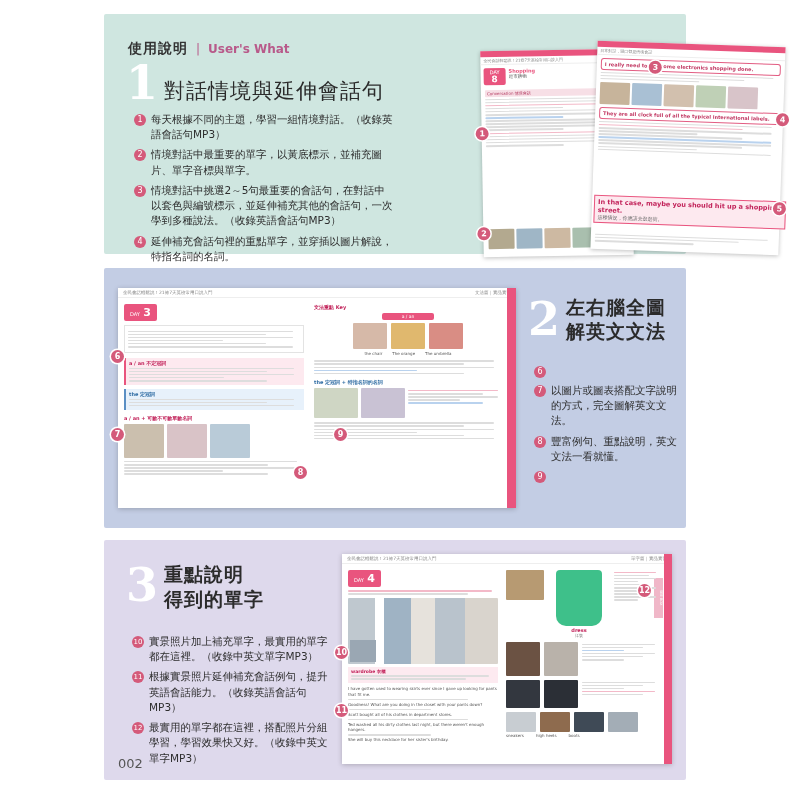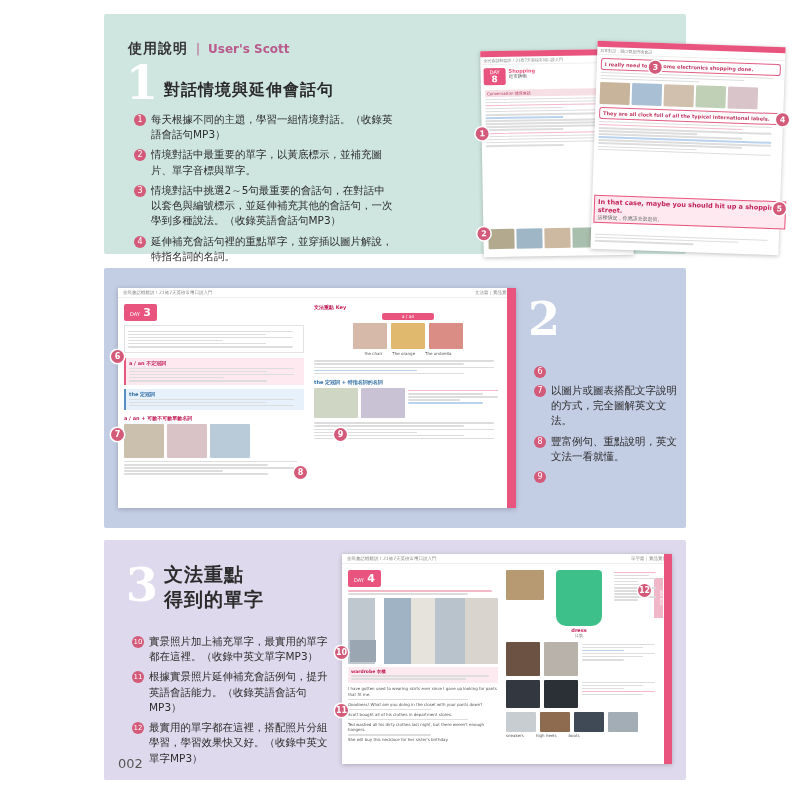--- a/index.html
+++ b/index.html
@@ -30,21 +30,21 @@
 
   .bignum{
     font-family:"DejaVu Serif","Liberation Serif",serif;
     font-weight:bold;
     line-height:1;
   }
   .sec1-title{
     position:absolute;left:22px;top:46px;display:flex;align-items:center;gap:6px;
   }
   .sec1-title .n{font-size:46px;color:#ffffff;}
-  .sec1-title .t{font-size:16px;color:#2b2b2b;font-weight:bold;letter-spacing:1px;margin-top:15px;}
+  .sec1-title .t{font-size:21px;color:#2b2b2b;font-weight:normal;letter-spacing:1px;margin-top:15px;}
 
   .bullets{position:absolute;left:30px;top:98px;width:260px;}
   .bullet{display:flex;gap:5px;margin-bottom:5px;line-height:1.45;}
   .bullet .dot{
     flex:0 0 auto;width:12px;height:12px;border-radius:50%;
     background:#d45a7a;color:#fff;font-size:8px;line-height:12px;text-align:center;
     margin-top:2px;
   }
   .bullet .tx{font-size:10.5px;color:#2d2d2d;}
 
@@ -108,21 +108,21 @@
 </head>
 <body>
 
 <div class="page">
 
   <div class="sec1">
 
     <div class="sec1-head">
       <span class="cn">使用說明</span>
       <span class="bar">|</span>
-      <span class="en">User's Scott</span>
+      <span class="en">User's What</span>
     </div>
 
     <div class="sec1-title">
       <span class="n bignum">1</span>
       <span class="t">對話情境與延伸會話句</span>
     </div>
 
     <div class="bullets">
       <div class="bullet">
         <span class="dot">1</span>
@@ -229,20 +229,24 @@
       <div class="marker" style="left:52px;top:18px;">3</div>
       <div class="marker" style="right:-6px;top:66px;">4</div>
       <div class="marker" style="right:-6px;bottom:40px;">5</div>
     </div>
   </div>
 
   <div class="sec2">
 
     <div class="sec2-title">
       <span class="n bignum">2</span>
+      <span class="t">
+        <span style="display:block;">左右腦全圖</span>
+        <span style="display:block;">解英文文法</span>
+      </span>
     </div>
 
     <div class="sec2-bullets">
       <div class="bullet">
         <span class="dot">6</span>
       </div>
       <div class="bullet">
         <span class="dot">7</span>
         <span class="tx">以圖片或圖表搭配文字說明的方式，完全圖解英文文法。</span>
       </div>
@@ -351,21 +355,21 @@
       <div class="marker" style="left:176px;top:178px;">8</div>
       <div class="marker" style="left:216px;top:140px;">9</div>
     </div>
   </div>
 
   <div class="sec3">
 
     <div class="sec3-title">
       <span class="n bignum">3</span>
       <span class="t">
-        <span style="display:block;">文法重點</span>
+        <span style="display:block;">重點說明</span>
         <span style="display:block;">得到的單字</span>
       </span>
     </div>
 
     <div class="sec3-bullets">
       <div class="bullet">
         <span class="dot" style="font-size:7px;">10</span>
         <span class="tx">實景照片加上補充單字，最實用的單字都在這裡。（收錄中英文單字MP3）</span>
       </div>
       <div class="bullet">

